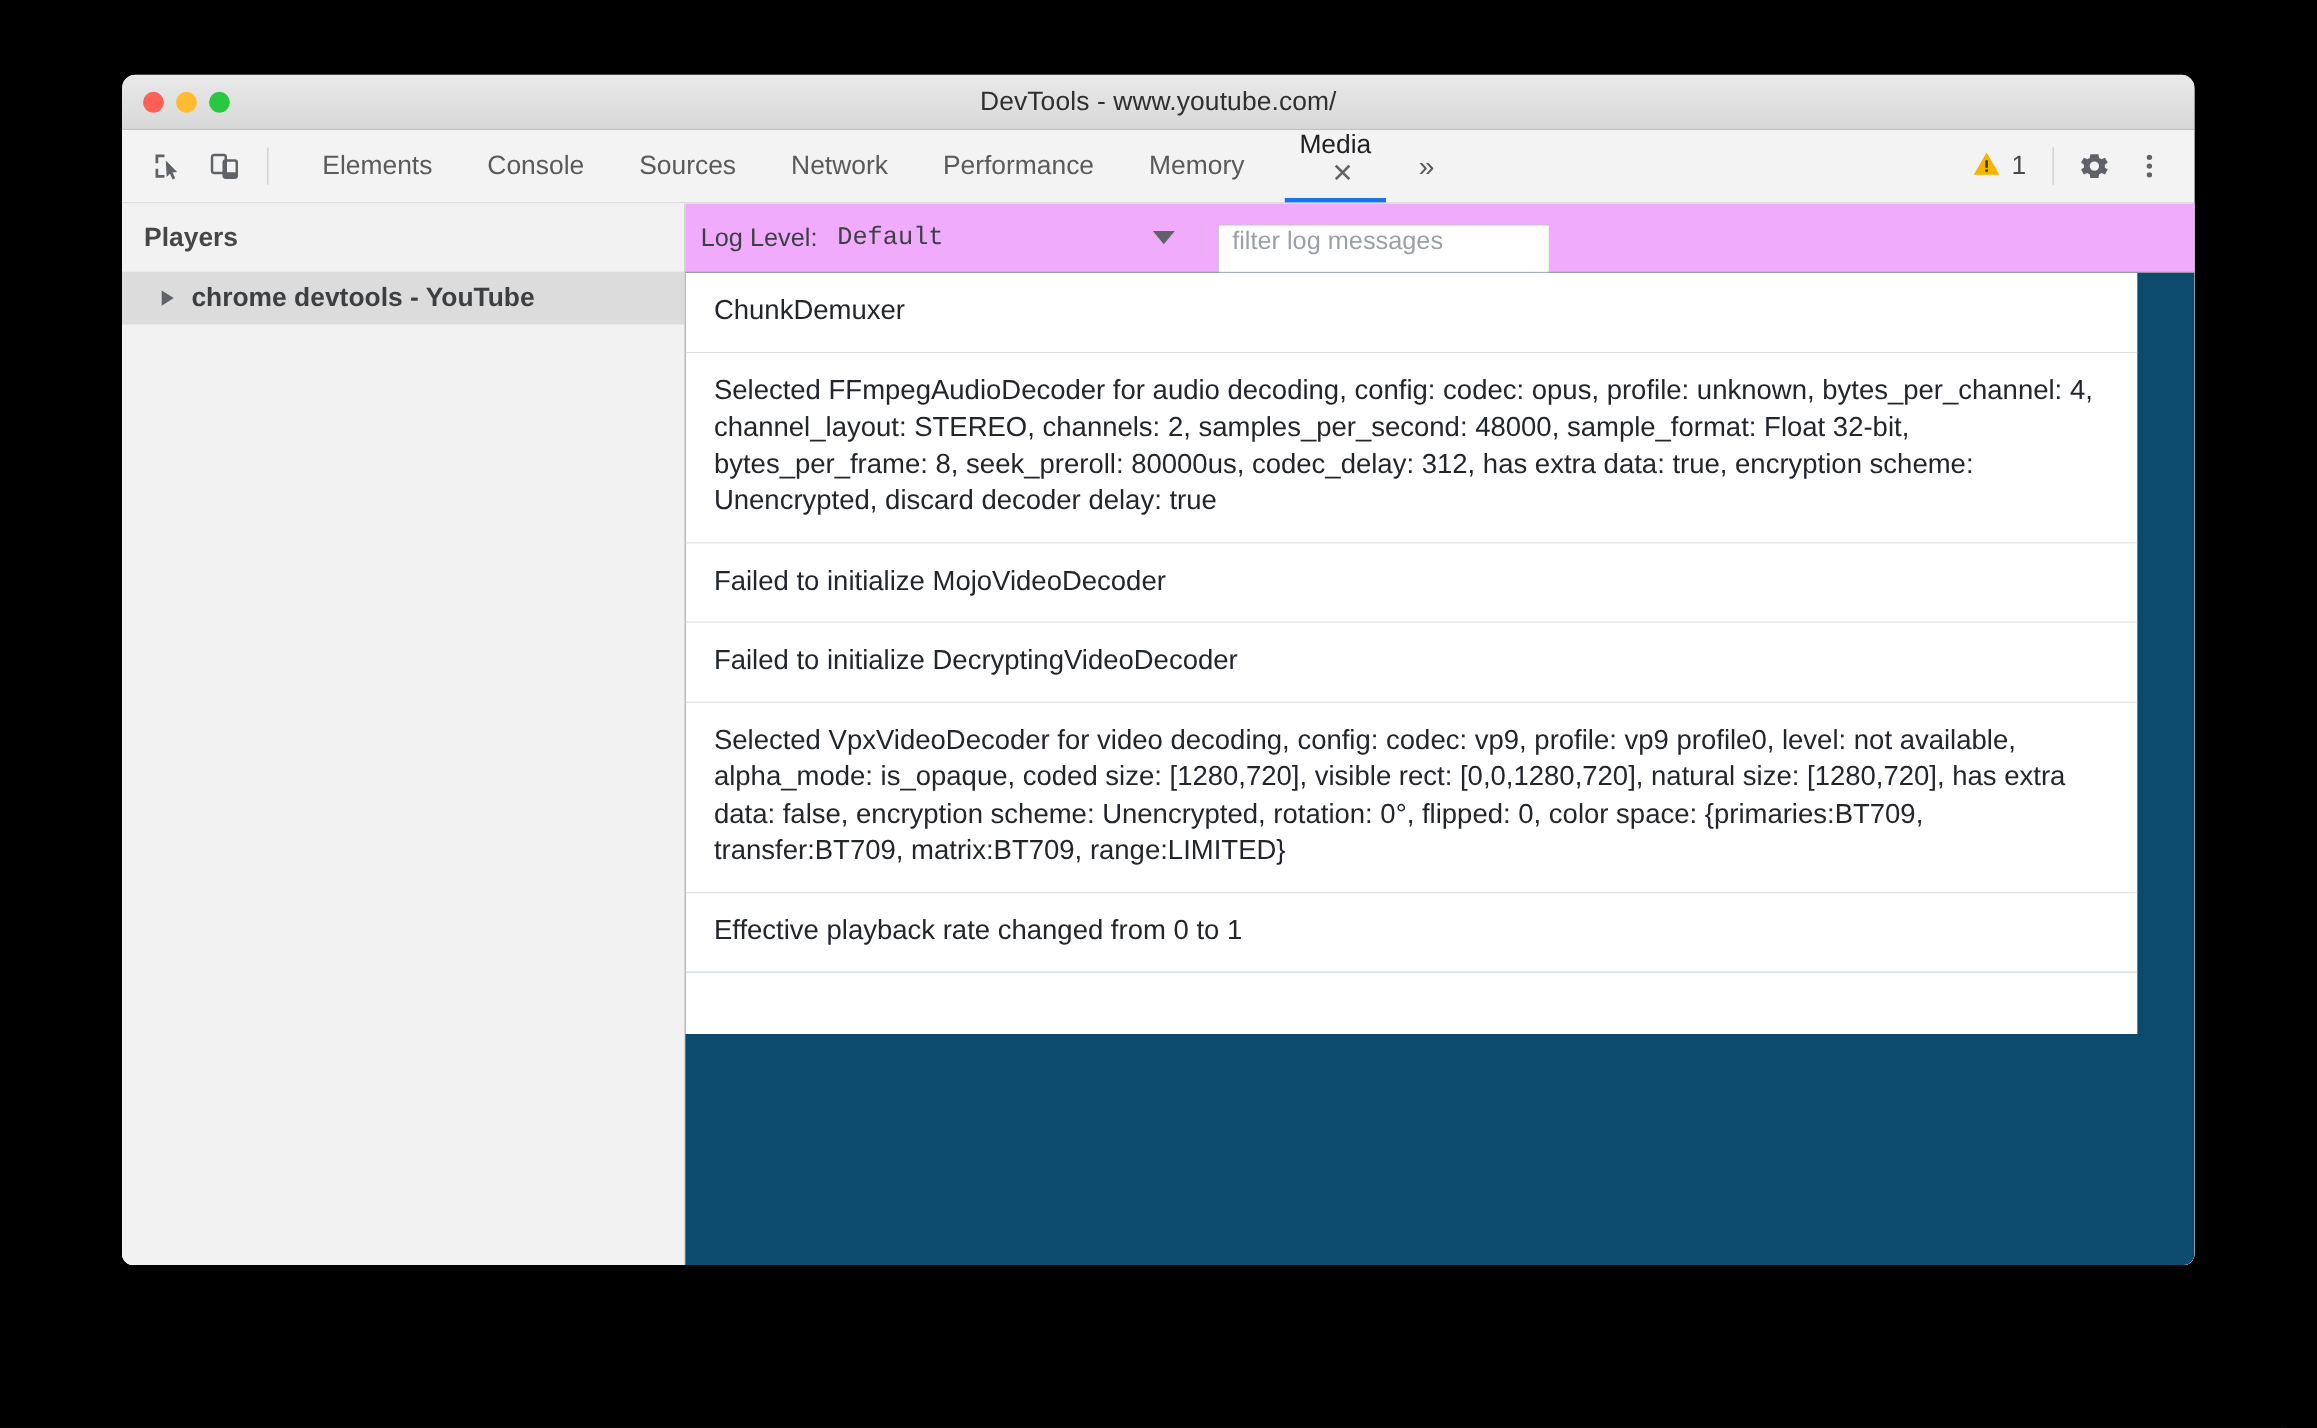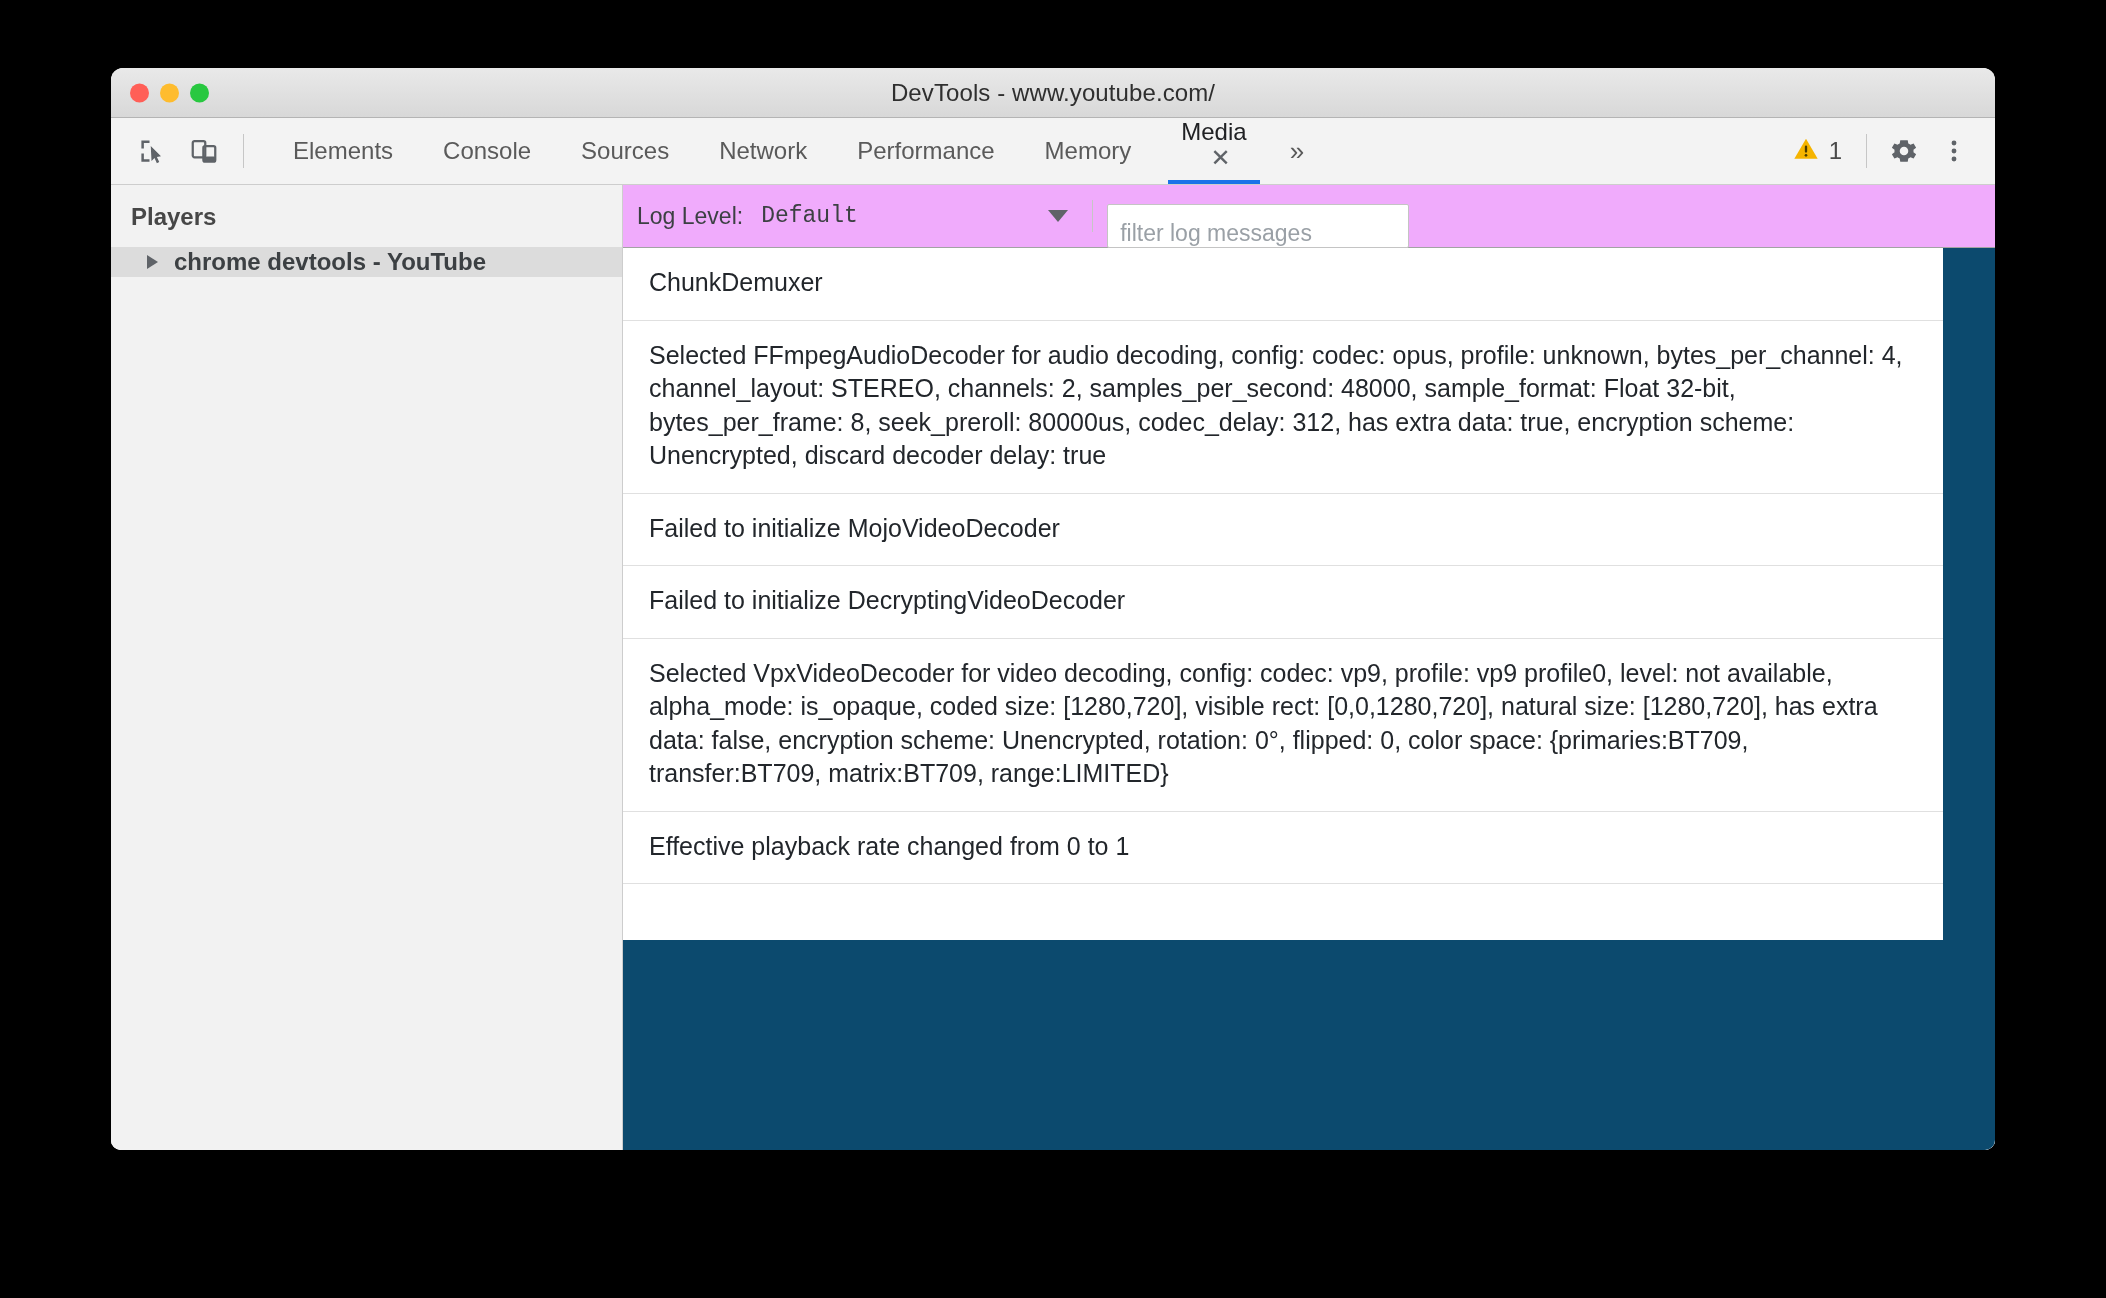--- a/index.html
+++ b/index.html
@@ -173,21 +173,21 @@
   }
   .sidebar-title {
     font-size: 24px;
     color: #474747;
     padding: 18px 0 16px 20px;
     font-family: "Liberation Sans", sans-serif;
   }
   .player-row {
     display: flex;
     align-items: center;
-    height: 30px;
+    height: 48px;
     padding-left: 36px;
     background: #dcdcdc;
     font-size: 24px;
     color: #3c4043;
   }
   .twisty {
     width: 0;
     height: 0;
     border-left: 11px solid #5f6368;
     border-top: 7px solid transparent;
@@ -275,21 +275,21 @@
     background: #c6c6c6;
     margin: 0 14px 0 16px;
   }
   .filter-input {
     width: 302px;
     height: 44px;
     background: #ffffff;
     border: 1px solid #c4c4c4;
     border-radius: 2px;
     display: flex;
-    align-items: flex-end;
+    align-items: flex-start;
     padding: 0 12px;
     box-sizing: border-box;
     margin-top: 19px;
   }
   .filter-input .ph {
     font-size: 23px;
     color: #9aa0a6;
     font-family: "Liberation Sans", sans-serif;
   }
 

